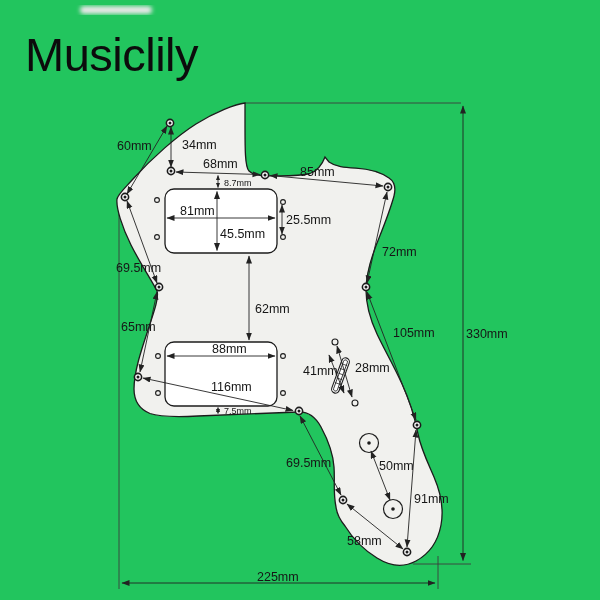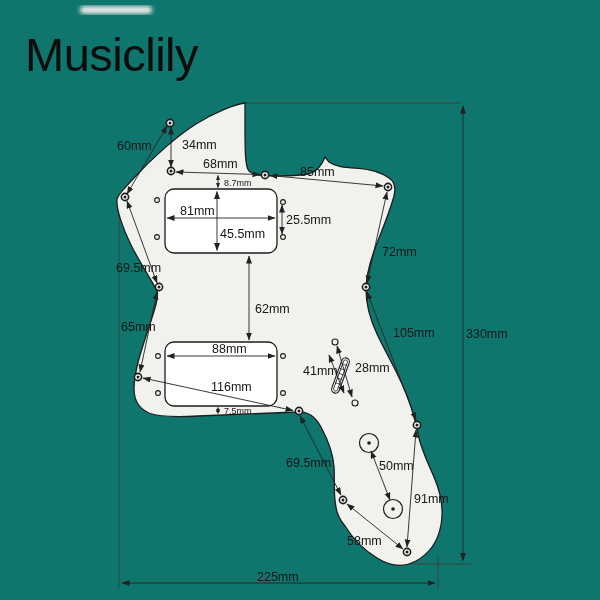--- a/index.html
+++ b/index.html
@@ -1,16 +1,16 @@
 <!DOCTYPE html>
 <html><head>
 <meta charset="utf-8">
 <style>
   html,body{margin:0;padding:0;background:#ffffff;}
-  .stage{position:relative;width:600px;height:600px;background:#0f766e;overflow:hidden;
+  .stage{position:relative;width:600px;height:600px;background:#22c55e;overflow:hidden;
          font-family:"Liberation Sans", sans-serif;}
   svg{position:absolute;left:0;top:0;}
   text{fill:#161616;}
   .logo{font-size:47px;letter-spacing:-0.5px;fill:#0c0c0c;}
   .dim{font-size:12.5px;}
   .dim-sm{font-size:9px;}
   .outline{stroke:#1c1c1c;stroke-width:1.3;}
   .cut{fill:#ffffff;stroke:#1c1c1c;stroke-width:1.3;}
   .dline{stroke:#222222;stroke-width:0.9;fill:none;}
   .eline{stroke:#3c3c3c;stroke-width:0.9;fill:none;}

